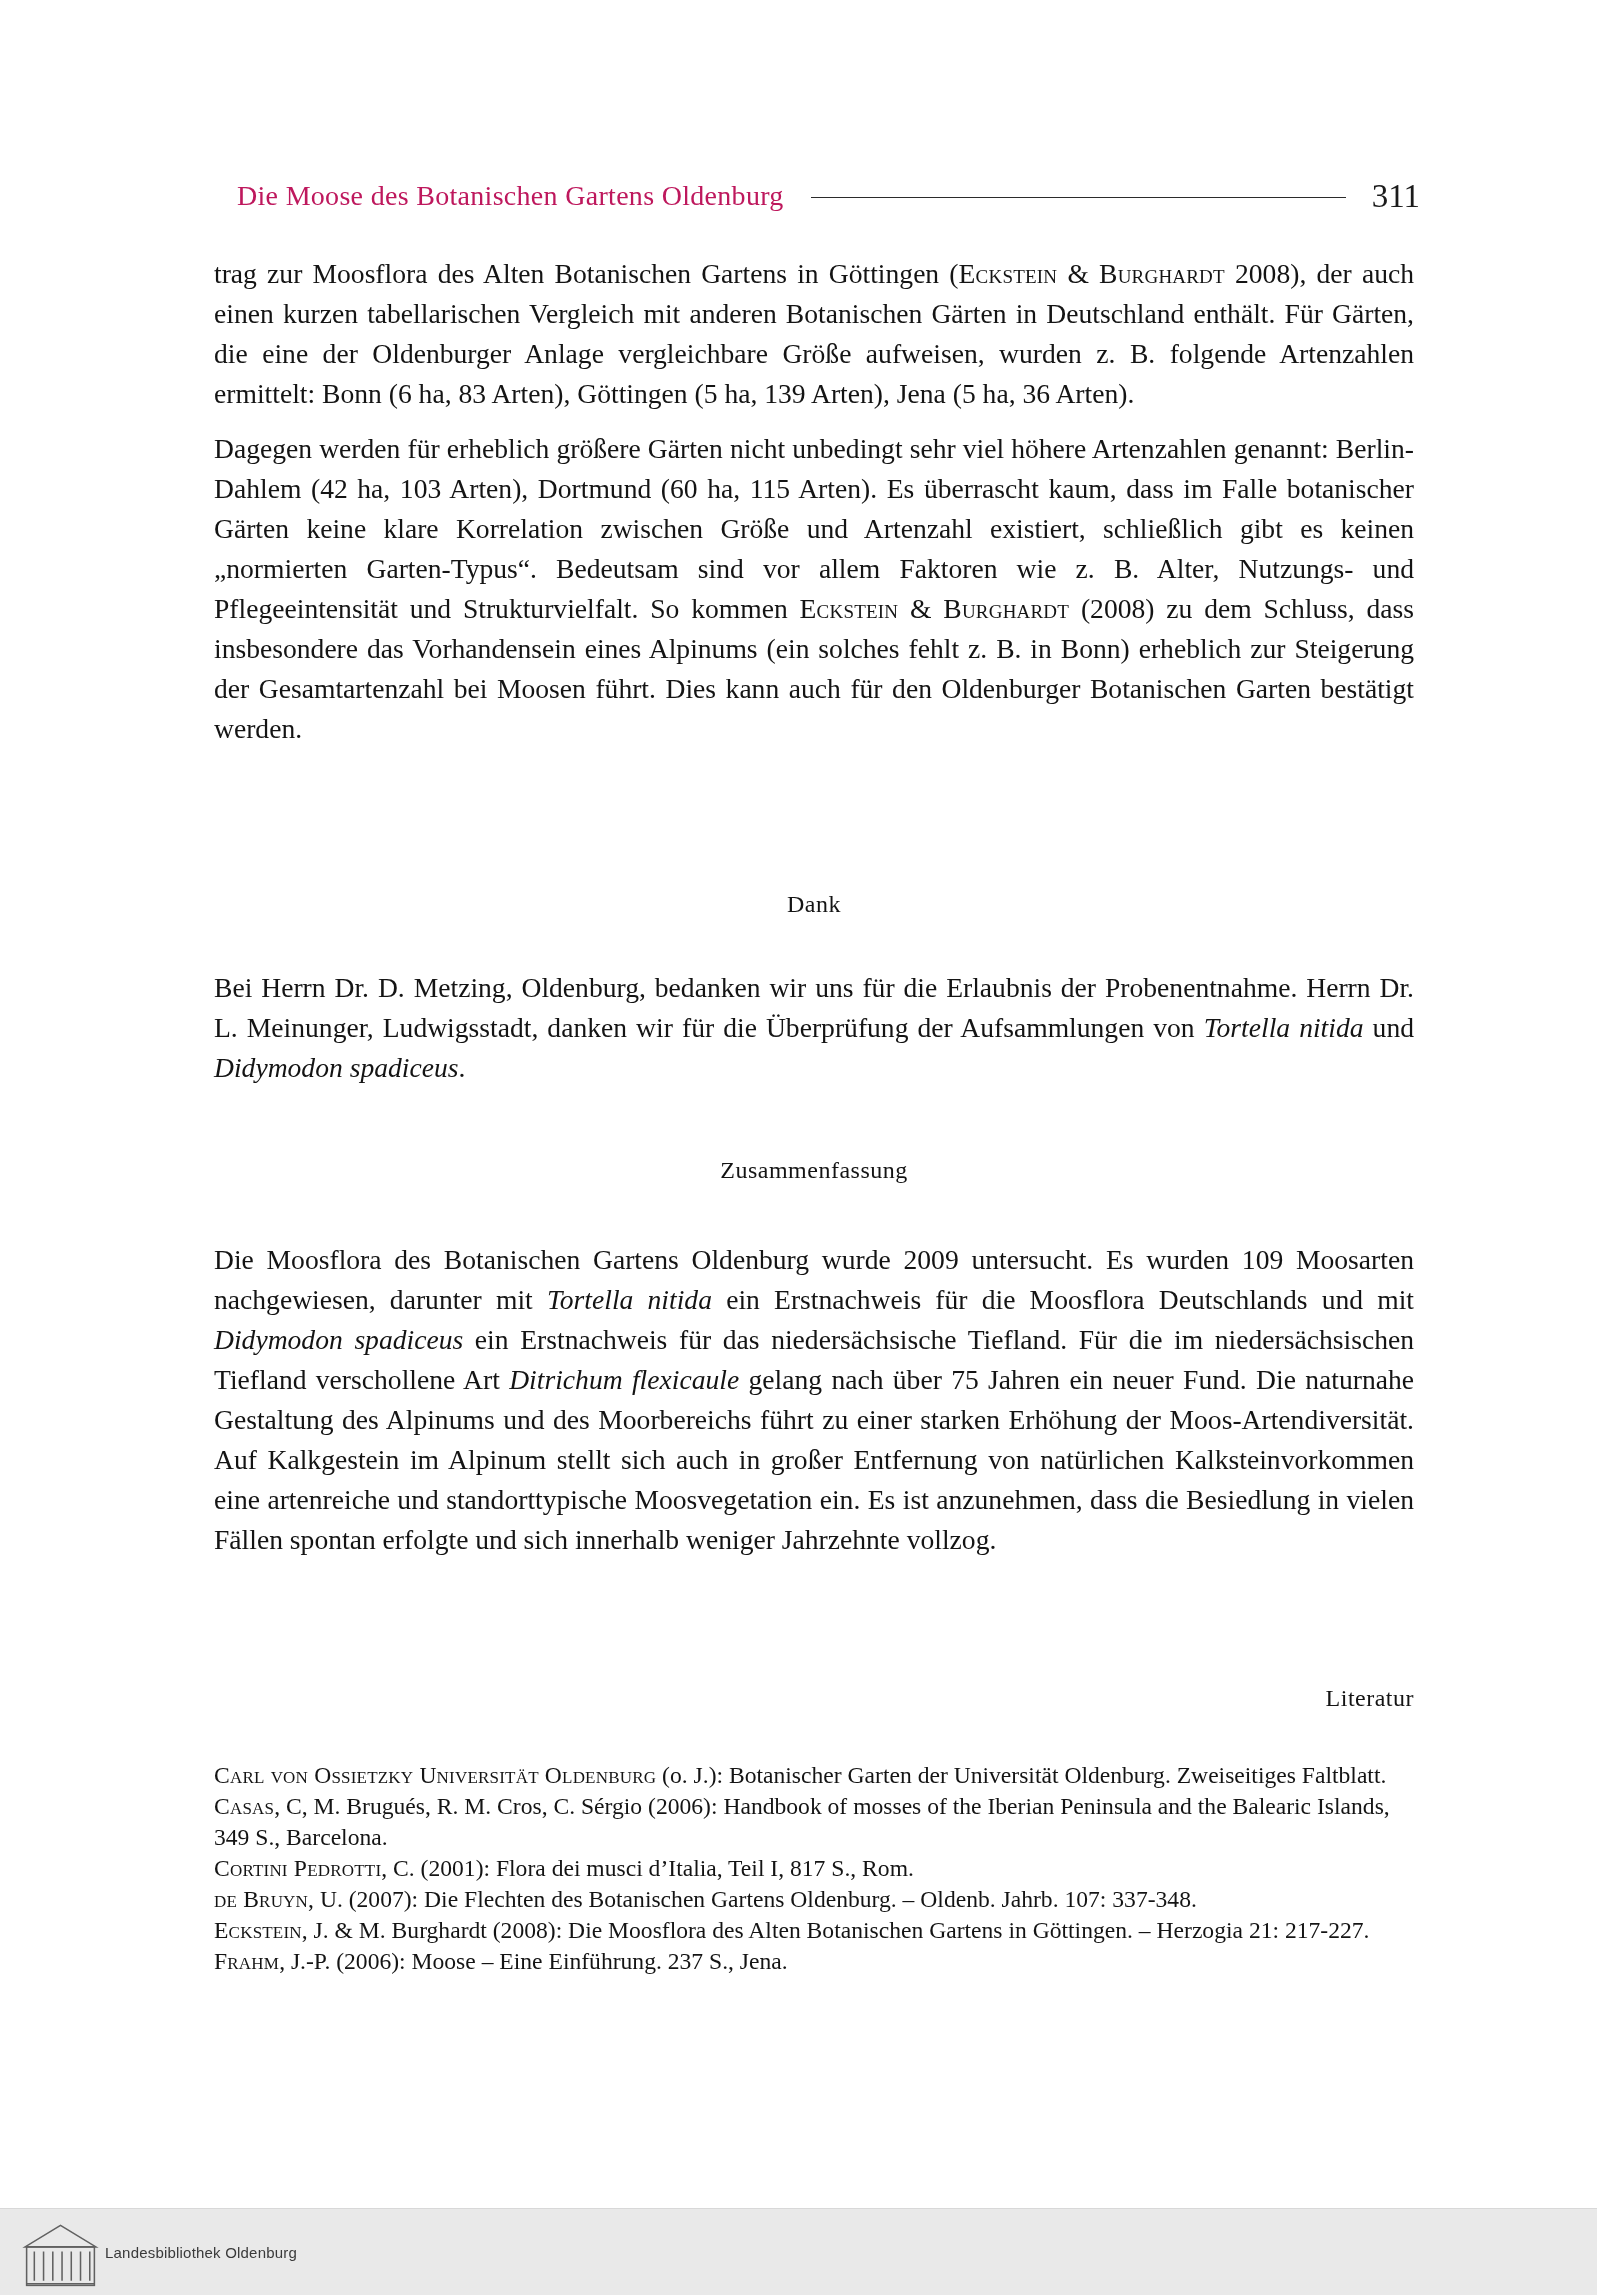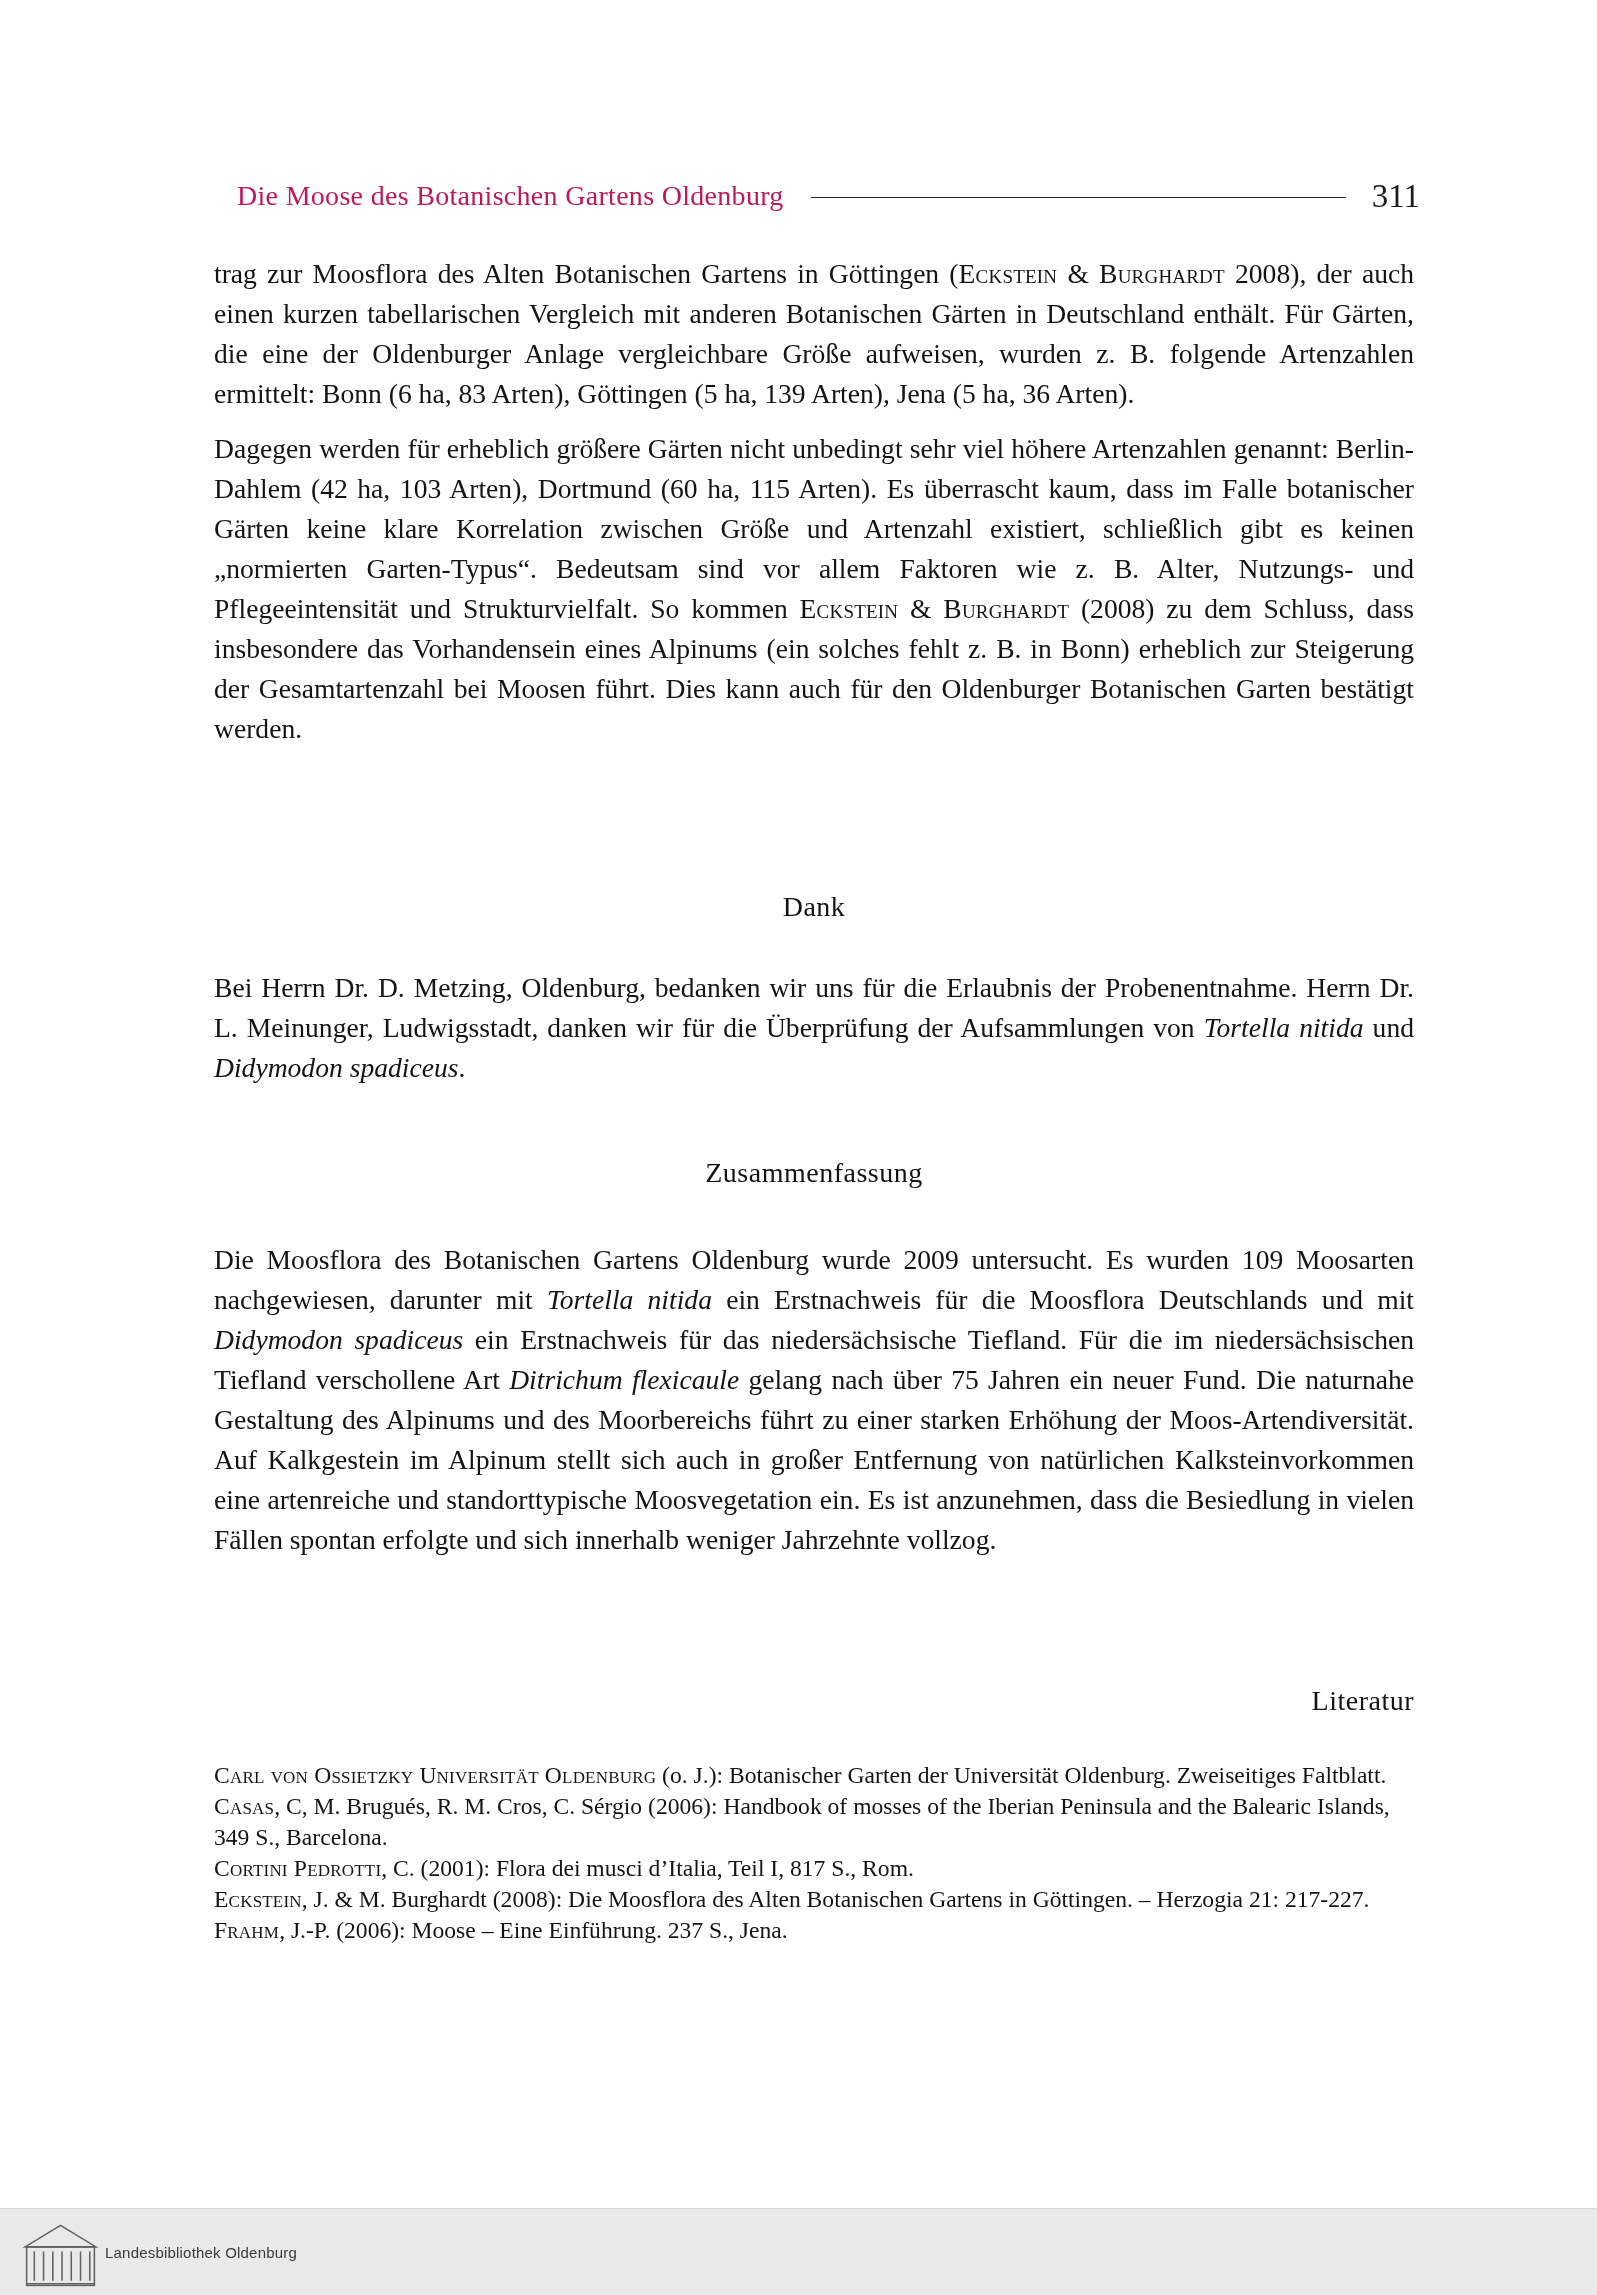--- a/index.html
+++ b/index.html
@@ -82,21 +82,21 @@
   .it { font-style: italic; }
 
   #body-1 { top: 254px; }
 
   
   .heading {
     position: absolute;
     width: 1200px;
     left: 214px;
     text-align: center;
-    font-size: 28px;
+    font-size: 24px;
     color: #141414;
     letter-spacing: 0.5px;
   }
   #head-dank { top: 891px; }
   #body-dank { top: 968px; }
 
   #head-zus { top: 1157px; }
   #body-zus { top: 1240px; }
 
   #head-lit { top: 1685px; text-align: right; }
@@ -169,20 +169,21 @@
   <div class="heading" id="head-zus">Zusammenfassung</div>
   <div class="textblock" id="body-zus">
     <p class="para"><span>Die Moosflora des Botanischen Gartens Oldenburg wurde 2009 untersucht. Es wurden 109 Moosarten nachgewiesen, darunter mit </span><span class="it">Tortella nitida</span><span> ein Erstnachweis für die Moosflora Deutschlands und mit </span><span class="it">Didymodon spadiceus</span><span> ein Erstnachweis für das niedersächsische Tiefland. Für die im niedersächsischen Tiefland verschollene Art </span><span class="it">Ditrichum flexicaule</span><span> gelang nach über 75 Jahren ein neuer Fund. Die naturnahe Gestaltung des Alpinums und des Moorbereichs führt zu einer starken Erhöhung der Moos-Artendiversität. Auf Kalkgestein im Alpinum stellt sich auch in großer Entfernung von natürlichen Kalksteinvorkommen eine artenreiche und standorttypische Moosvegetation ein. Es ist anzunehmen, dass die Besiedlung in vielen Fällen spontan erfolgte und sich innerhalb weniger Jahrzehnte vollzog.</span></p>
   </div>
 
   <div class="heading" id="head-lit">Literatur</div>
   <div id="refs">
     <p class="ref"><span class="sc">Carl von Ossietzky Universität Oldenburg</span><span> (o. J.): Botanischer Garten der Universität Oldenburg. Zweiseitiges Faltblatt.</span></p>
     <p class="ref"><span class="sc">Casas</span><span>, C, M. Brugués, R. M. Cros, C. Sérgio (2006): Handbook of mosses of the Iberian Peninsula and the Balearic Islands, 349 S., Barcelona.</span></p>
     <p class="ref"><span class="sc">Cortini Pedrotti</span><span>, C. (2001): Flora dei musci d’Italia, Teil I, 817 S., Rom.</span></p>
+    <p class="ref"><span class="sc">de Bruyn</span><span>, U. (2007): Die Flechten des Botanischen Gartens Oldenburg. – Oldenb. Jahrb. 107: 337-348.</span></p>
     <p class="ref"><span class="sc">Eckstein</span><span>, J. &amp; M. Burghardt (2008): Die Moosflora des Alten Botanischen Gartens in Göttingen. – Herzogia 21: 217-227.</span></p>
     <p class="ref"><span class="sc">Frahm</span><span>, J.-P. (2006): Moose – Eine Einführung. 237 S., Jena.</span></p>
   </div>
 
   <div class="footer-strip">
     <svg class="footer-logo" viewBox="0 0 100 100">
       <rect x="6" y="44" width="88" height="50" fill="none" stroke="#4a4a4a" stroke-width="2"></rect>
       <polygon points="50,16 96,44 4,44" fill="none" stroke="#4a4a4a" stroke-width="2"></polygon>
       <g stroke="#4a4a4a" stroke-width="2">
         <line x1="16" y1="50" x2="16" y2="88"></line>

